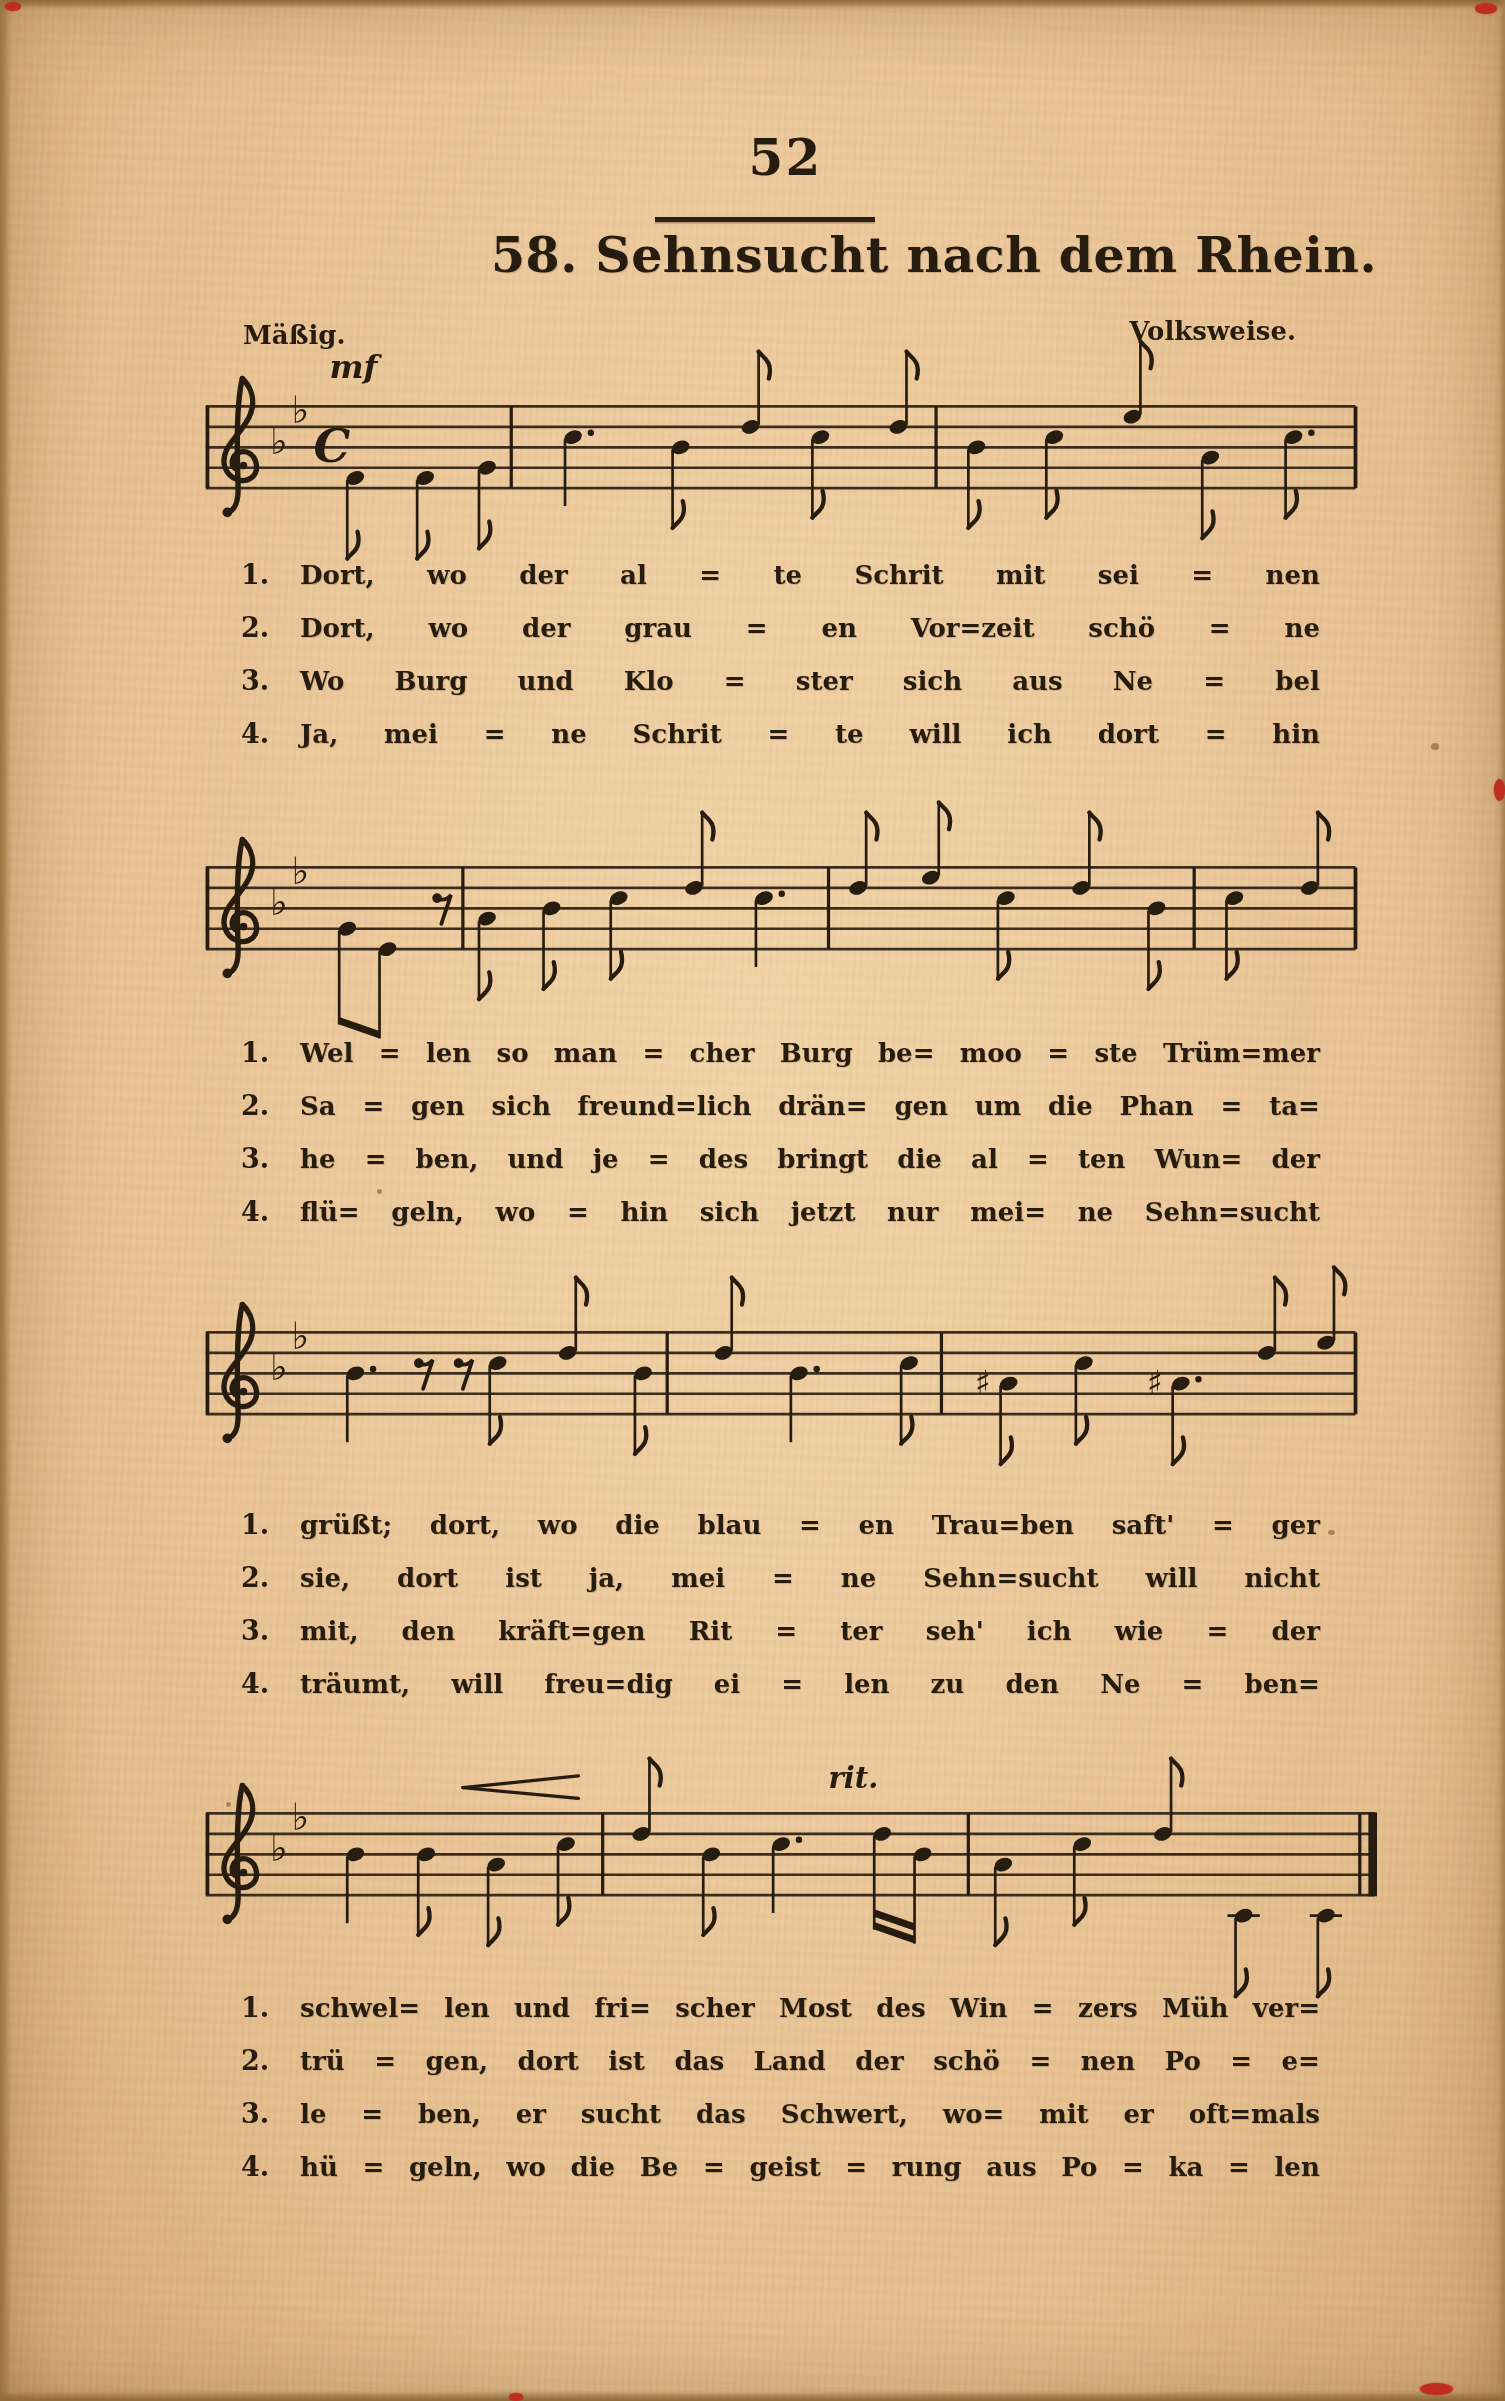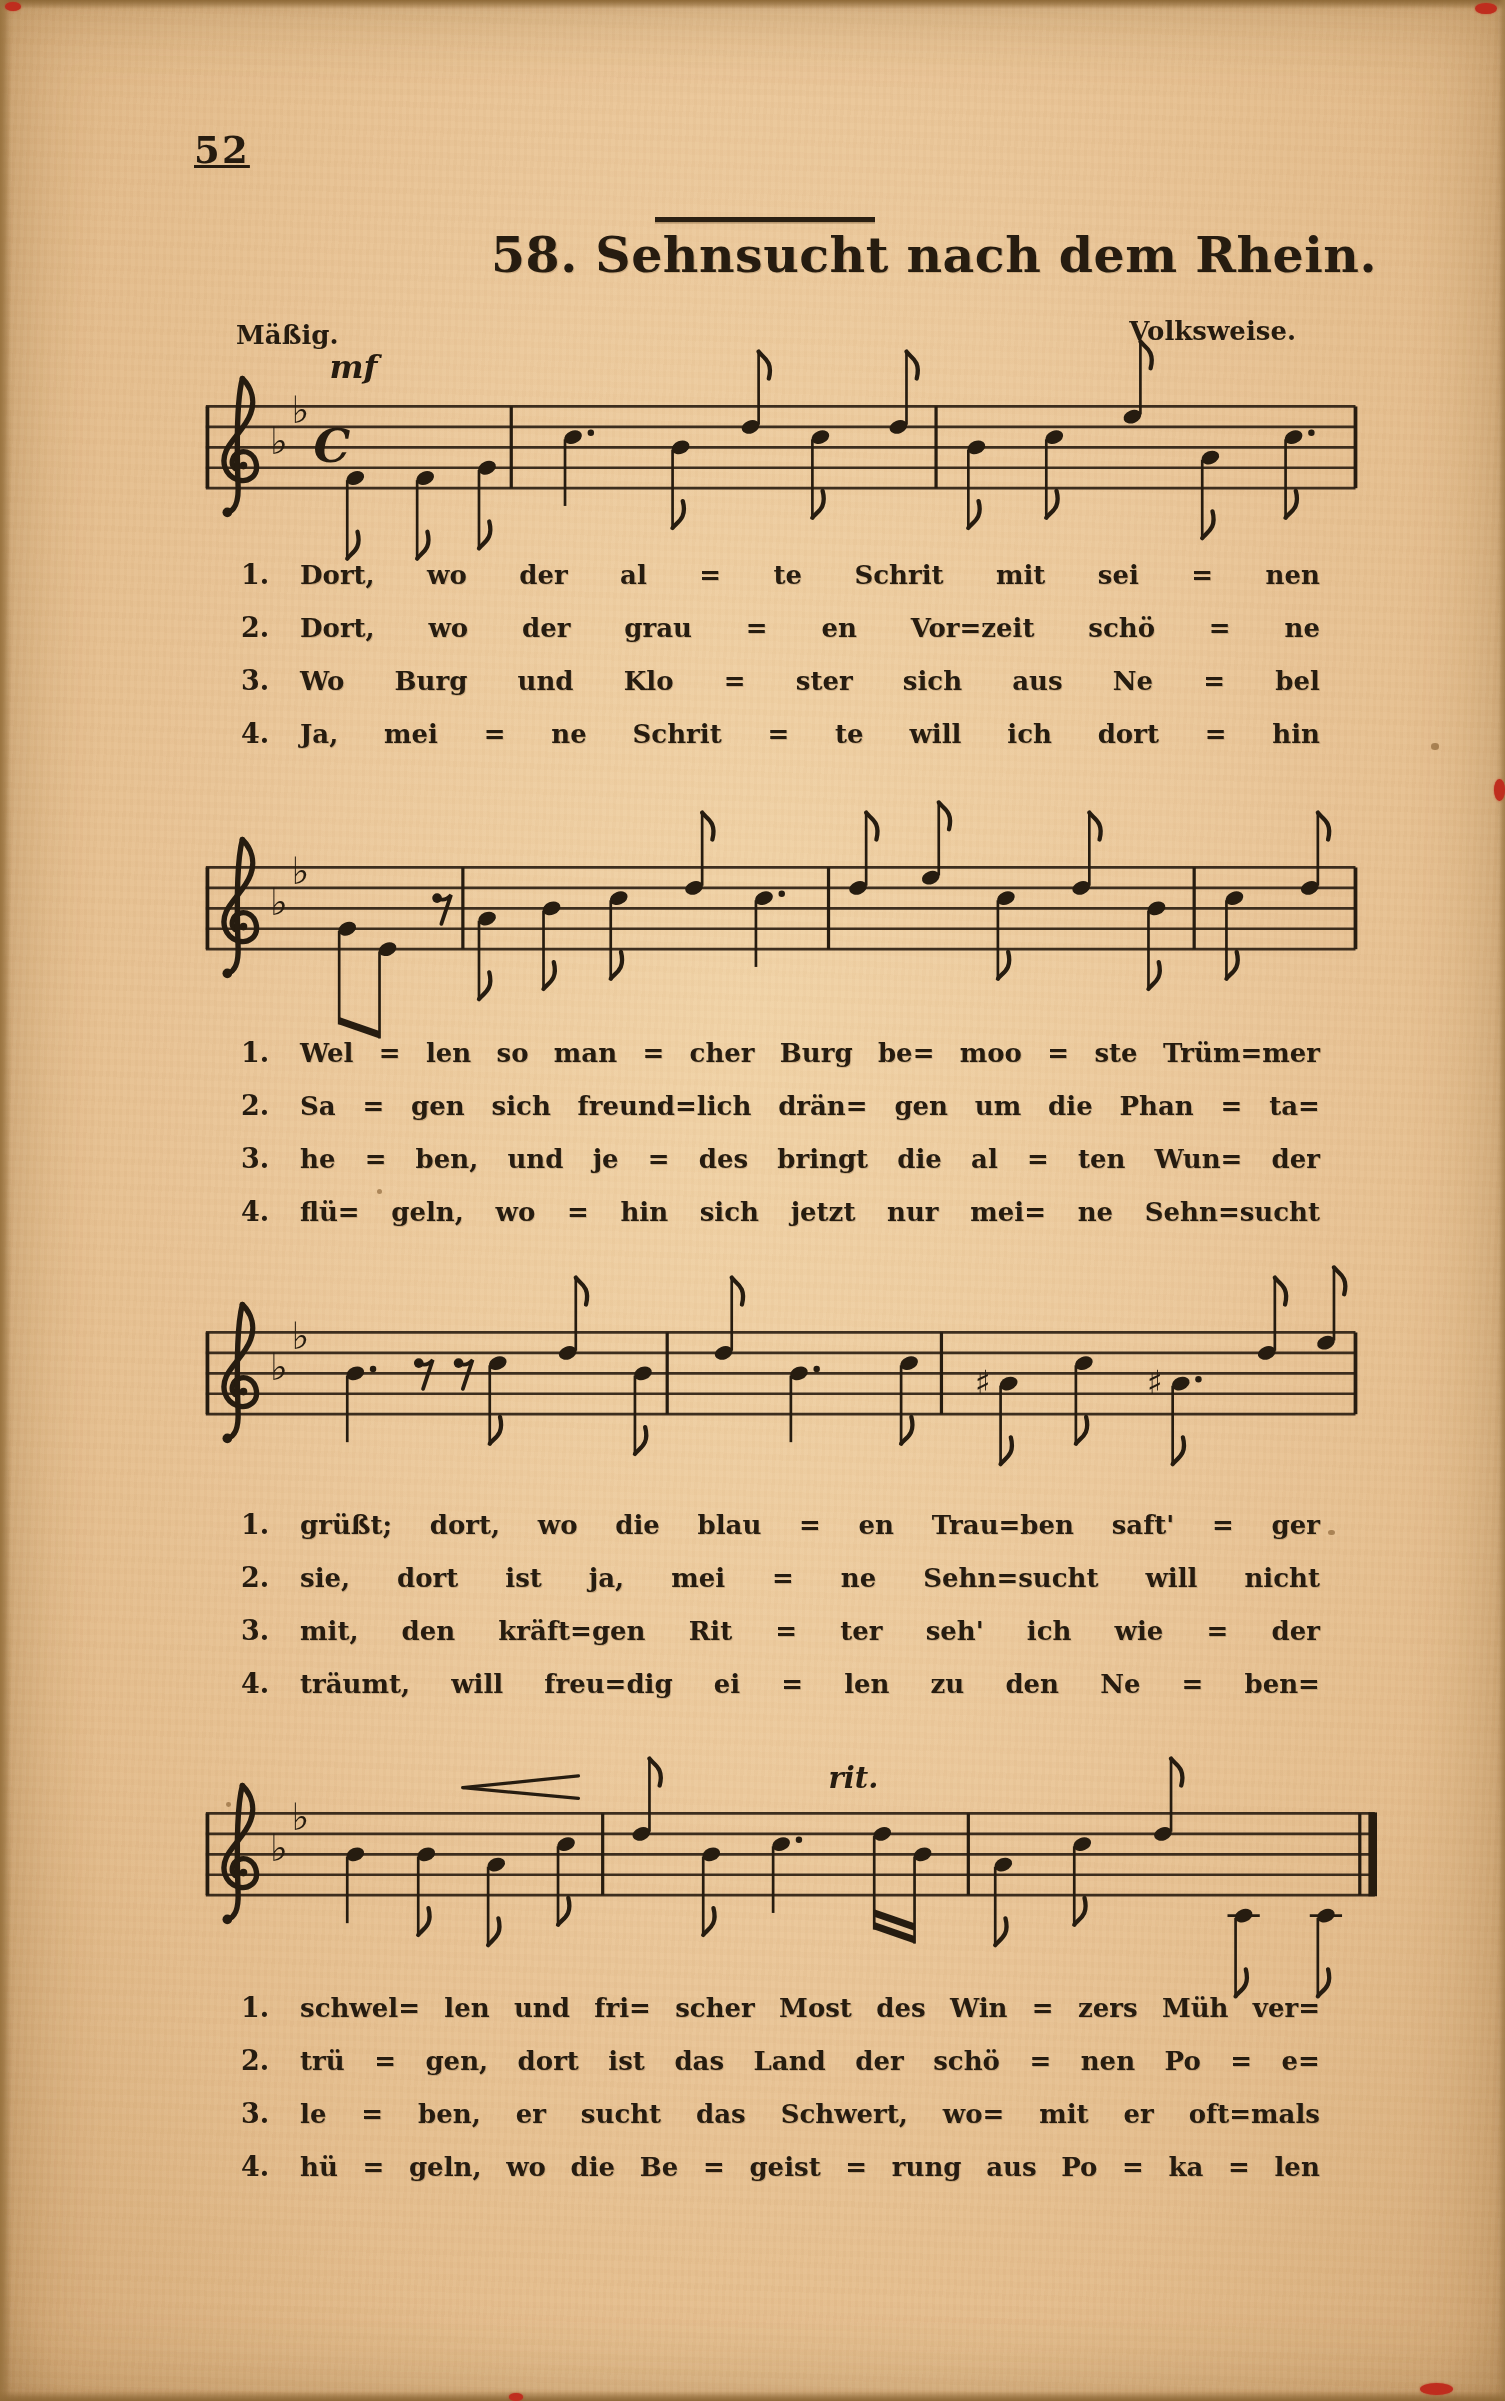--- a/index.html
+++ b/index.html
@@ -11,28 +11,28 @@
     background:repeating-linear-gradient(92deg, rgba(255,246,225,.05) 0 3.8px, rgba(160,110,55,.04) 3.8px 7px),
                repeating-linear-gradient(2deg, rgba(150,100,50,.03) 0 6px, rgba(255,240,215,.04) 6px 12.4px);}
   .edge-top{position:absolute;left:0;top:0;width:100%;height:8.6px;background:linear-gradient(#8f6a38,rgba(143,106,56,0));}
   .edge-left{position:absolute;left:0;top:0;width:10.8px;height:100%;background:linear-gradient(90deg,#9a7440,rgba(154,116,64,0));}
   .edge-right{position:absolute;right:0;top:0;width:7.5px;height:100%;background:linear-gradient(270deg,#a3804c,rgba(163,128,76,0));}
   .edge-bottom{position:absolute;left:0;bottom:0;width:100%;height:9.7px;background:linear-gradient(0deg,#8f6a38,rgba(143,106,56,0));}
   .speck{position:absolute;border-radius:50%;}
   .red{background:#bf2d1e;box-shadow:0 0 2.2px rgba(191,45,30,.7);}
   .brown{background:rgba(120,80,35,.55);}
 
-  .pageno{position:absolute;left:194px;top:128px;width:1183px;
-    font-size:37px;font-weight:bold;letter-spacing:2.2px;text-decoration:underline;}
+  .pageno{position:absolute;left:194px;top:128px;width:1183px;text-align:center;
+    font-size:50px;font-weight:bold;letter-spacing:2.2px;}
   .pagerule{position:absolute;left:655px;top:217px;width:220px;height:4.8px;background:#2a1f12;
     box-shadow:0 1.6px 0 rgba(90,60,25,.35);}
   .title{position:absolute;left:194px;top:226px;width:1183px;text-align:right;
     font-size:49px;font-weight:bold;letter-spacing:0.5px;
     text-shadow:1.1px 1.1px 0 rgba(90,60,25,.18);}
-  .tempo{position:absolute;left:236px;top:320px;font-size:26px;font-weight:bold;}
+  .tempo{position:absolute;left:243px;top:320px;font-size:26px;font-weight:bold;}
   .attrib{position:absolute;right:210px;top:316px;font-size:26px;font-weight:bold;}
 
   .verse-block{position:absolute;left:241px;width:1079px;}
   .verse-line{display:flex;align-items:baseline;height:53px;}
   .vnum{flex:none;width:42px;font-size:27px;font-weight:bold;}
   .vtokens{flex:1;display:flex;justify-content:space-between;align-items:baseline;margin-left:17px;}
   .vtok{font-size:26px;font-weight:bold;white-space:nowrap;
     text-shadow:0.8px 0.8px 0 rgba(96,64,26,.22);}
   svg.system{position:absolute;left:194px;width:1183px;height:323px;overflow:visible;}
 </style>

